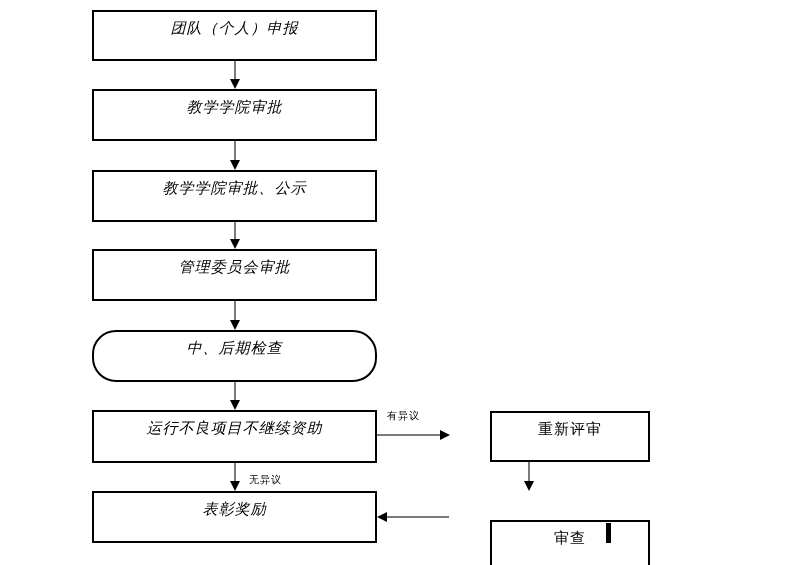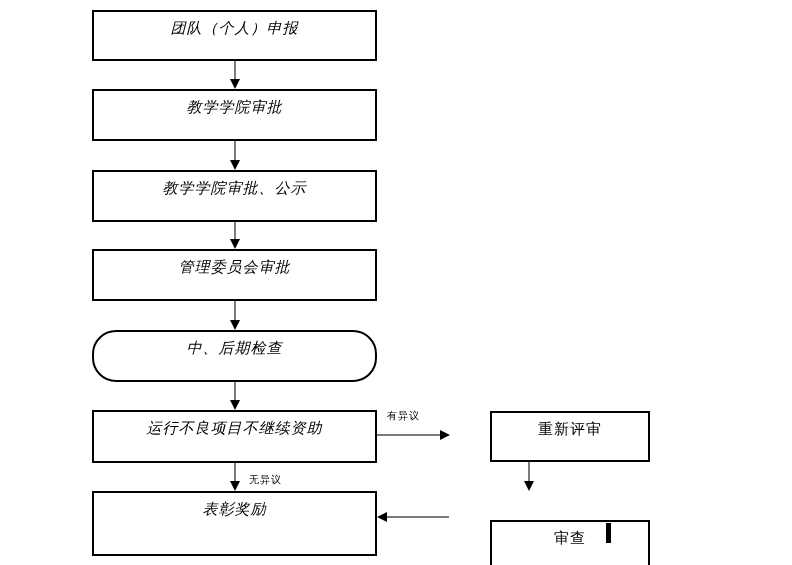--- a/index.html
+++ b/index.html
@@ -94,21 +94,21 @@
   </div>
 
   <div class="box main-box" style="top:330px;height:52px;border-radius:24px;">
     <span class="line">中、后期检查</span>
   </div>
 
   <div class="box main-box" style="top:410px;height:53px;">
     <span class="line">运行不良项目不继续资助</span>
   </div>
 
-  <div class="box main-box" style="top:491px;height:65px;">
+  <div class="box main-box" style="top:491px;height:52px;">
     <span class="line">表彰奖励</span>
   </div>
 
   <div class="box side-box" style="top:411px;height:51px;">
     <span class="line">重新评审</span>
   </div>
 
   <div class="box side-box" style="top:520px;height:52px;">
     <span class="line">审查</span>
   </div>

